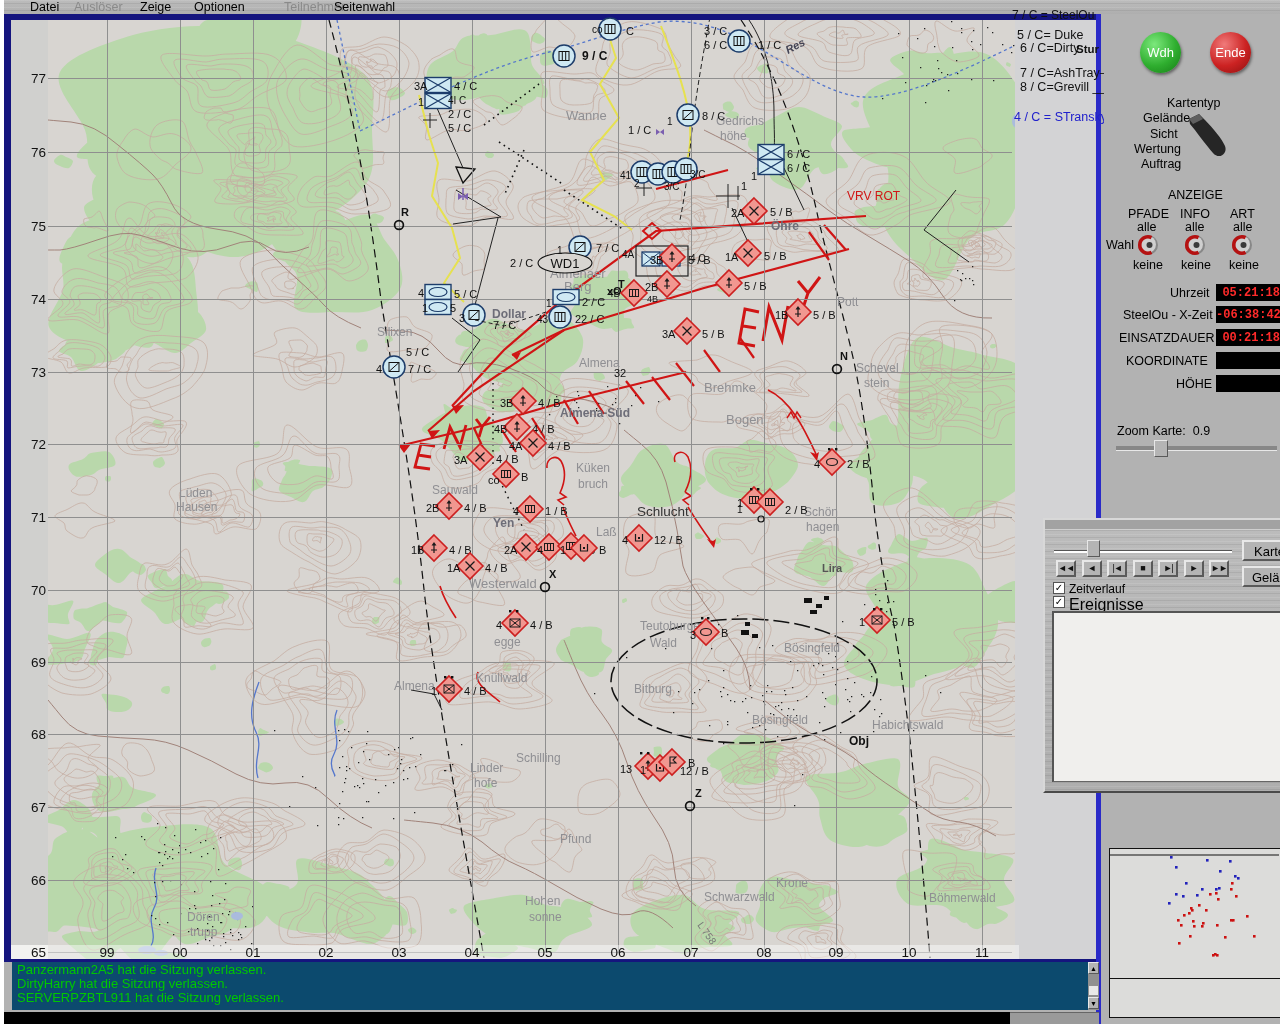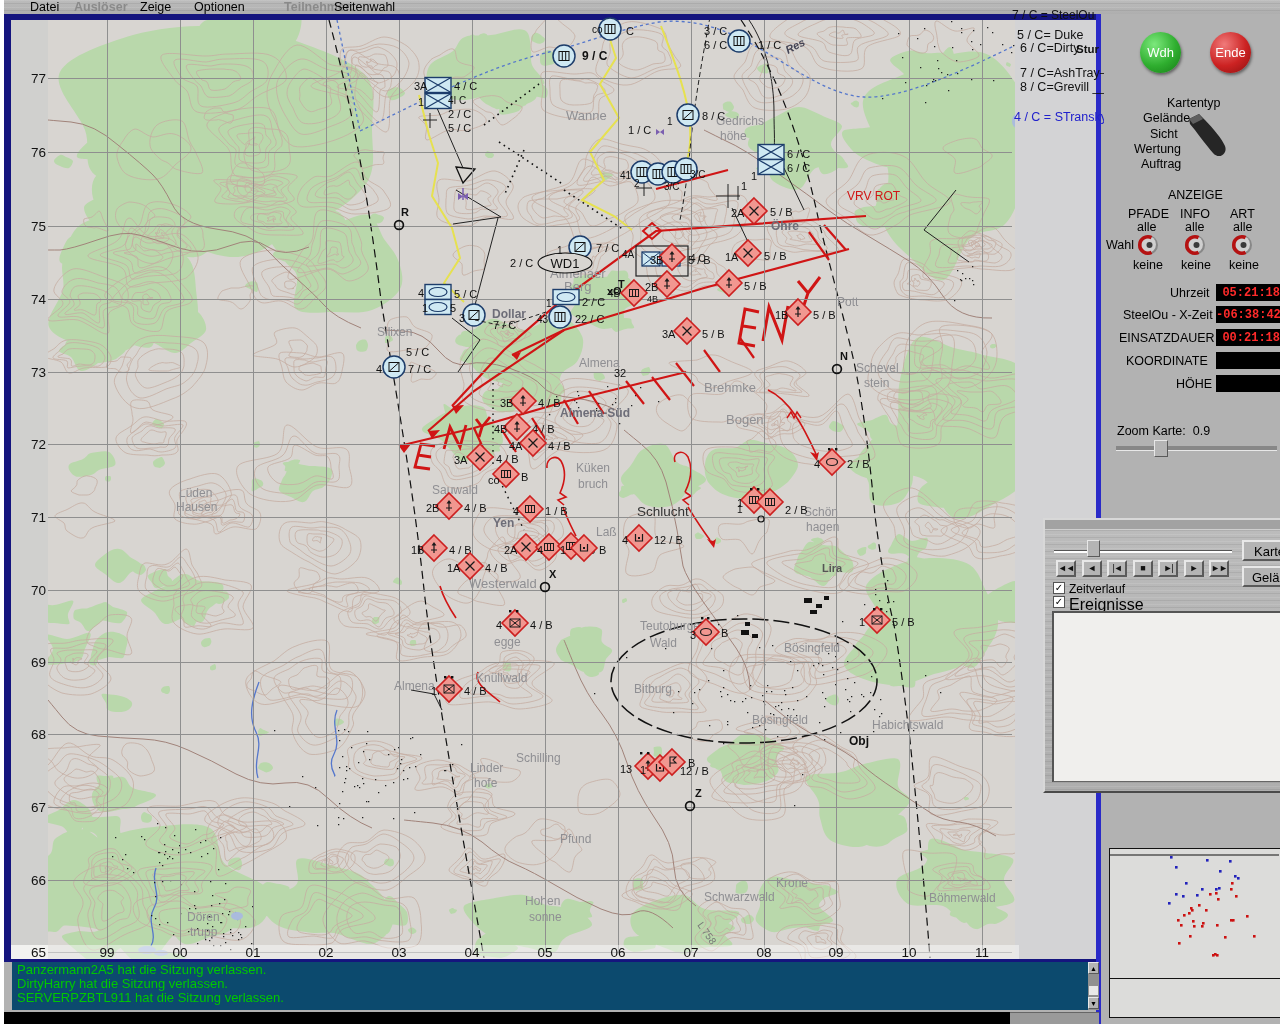--- a/index.html
+++ b/index.html
@@ -2,21 +2,21 @@
 <html><head><meta charset="utf-8"><style>
 html,body{margin:0;padding:0;}
 body{width:1280px;height:1024px;overflow:hidden;font-family:"Liberation Sans",sans-serif;}
 #root{position:absolute;top:0;left:4px;width:1280px;height:1024px;background:#b2b2b2;}
 .metal{background:
  repeating-linear-gradient(180deg, rgba(255,255,255,0.10) 0 1px, rgba(0,0,0,0.0) 1px 3px, rgba(0,0,0,0.07) 3px 4px, rgba(0,0,0,0.0) 4px 7px),
  linear-gradient(180deg,#bcbcbc,#aeaeae);}
 .abs{position:absolute;}
 #menubar{left:0;top:0;width:1280px;height:14px;font-size:12.5px;color:#000;}
 #menubar span{position:absolute;top:0px;}
-.mgray{color:#8a8a8a;font-weight:bold;}
+.mgray{color:#8a8a8a;}
 #console{left:8px;top:962px;width:1076px;height:48px;background:#0c4a6e;color:#00c800;font-size:13px;line-height:14px;padding:1px 0 0 5px;box-sizing:border-box;}
 #botbar{left:0px;top:1012px;width:1006px;height:12px;background:#000;}
 #botbar2{left:1006px;top:1012px;width:89px;height:12px;background:#9a9a9a;border-top:1px solid #666;box-sizing:border-box;}
 .btn3d{background:#b4b4b4;border-top:2px solid #e8e8e8;border-left:2px solid #e8e8e8;border-right:2px solid #5a5a5a;border-bottom:2px solid #5a5a5a;box-sizing:border-box;}
 .btn3dsm{background:#b4b4b4;border-top:1px solid #e8e8e8;border-left:1px solid #e8e8e8;border-right:1px solid #5a5a5a;border-bottom:1px solid #5a5a5a;box-sizing:border-box;}
 .lcd{background:#000;color:#ff2a2a;font-family:"Liberation Mono",monospace;font-size:12px;font-weight:bold;text-align:right;padding:2px 2px 0 0;box-sizing:border-box;width:66px;height:17px;letter-spacing:0px;}
 .slbl{font-size:12.5px;color:#000;}
 </style></head>
 <body>
 <div id="root" class="metal">

